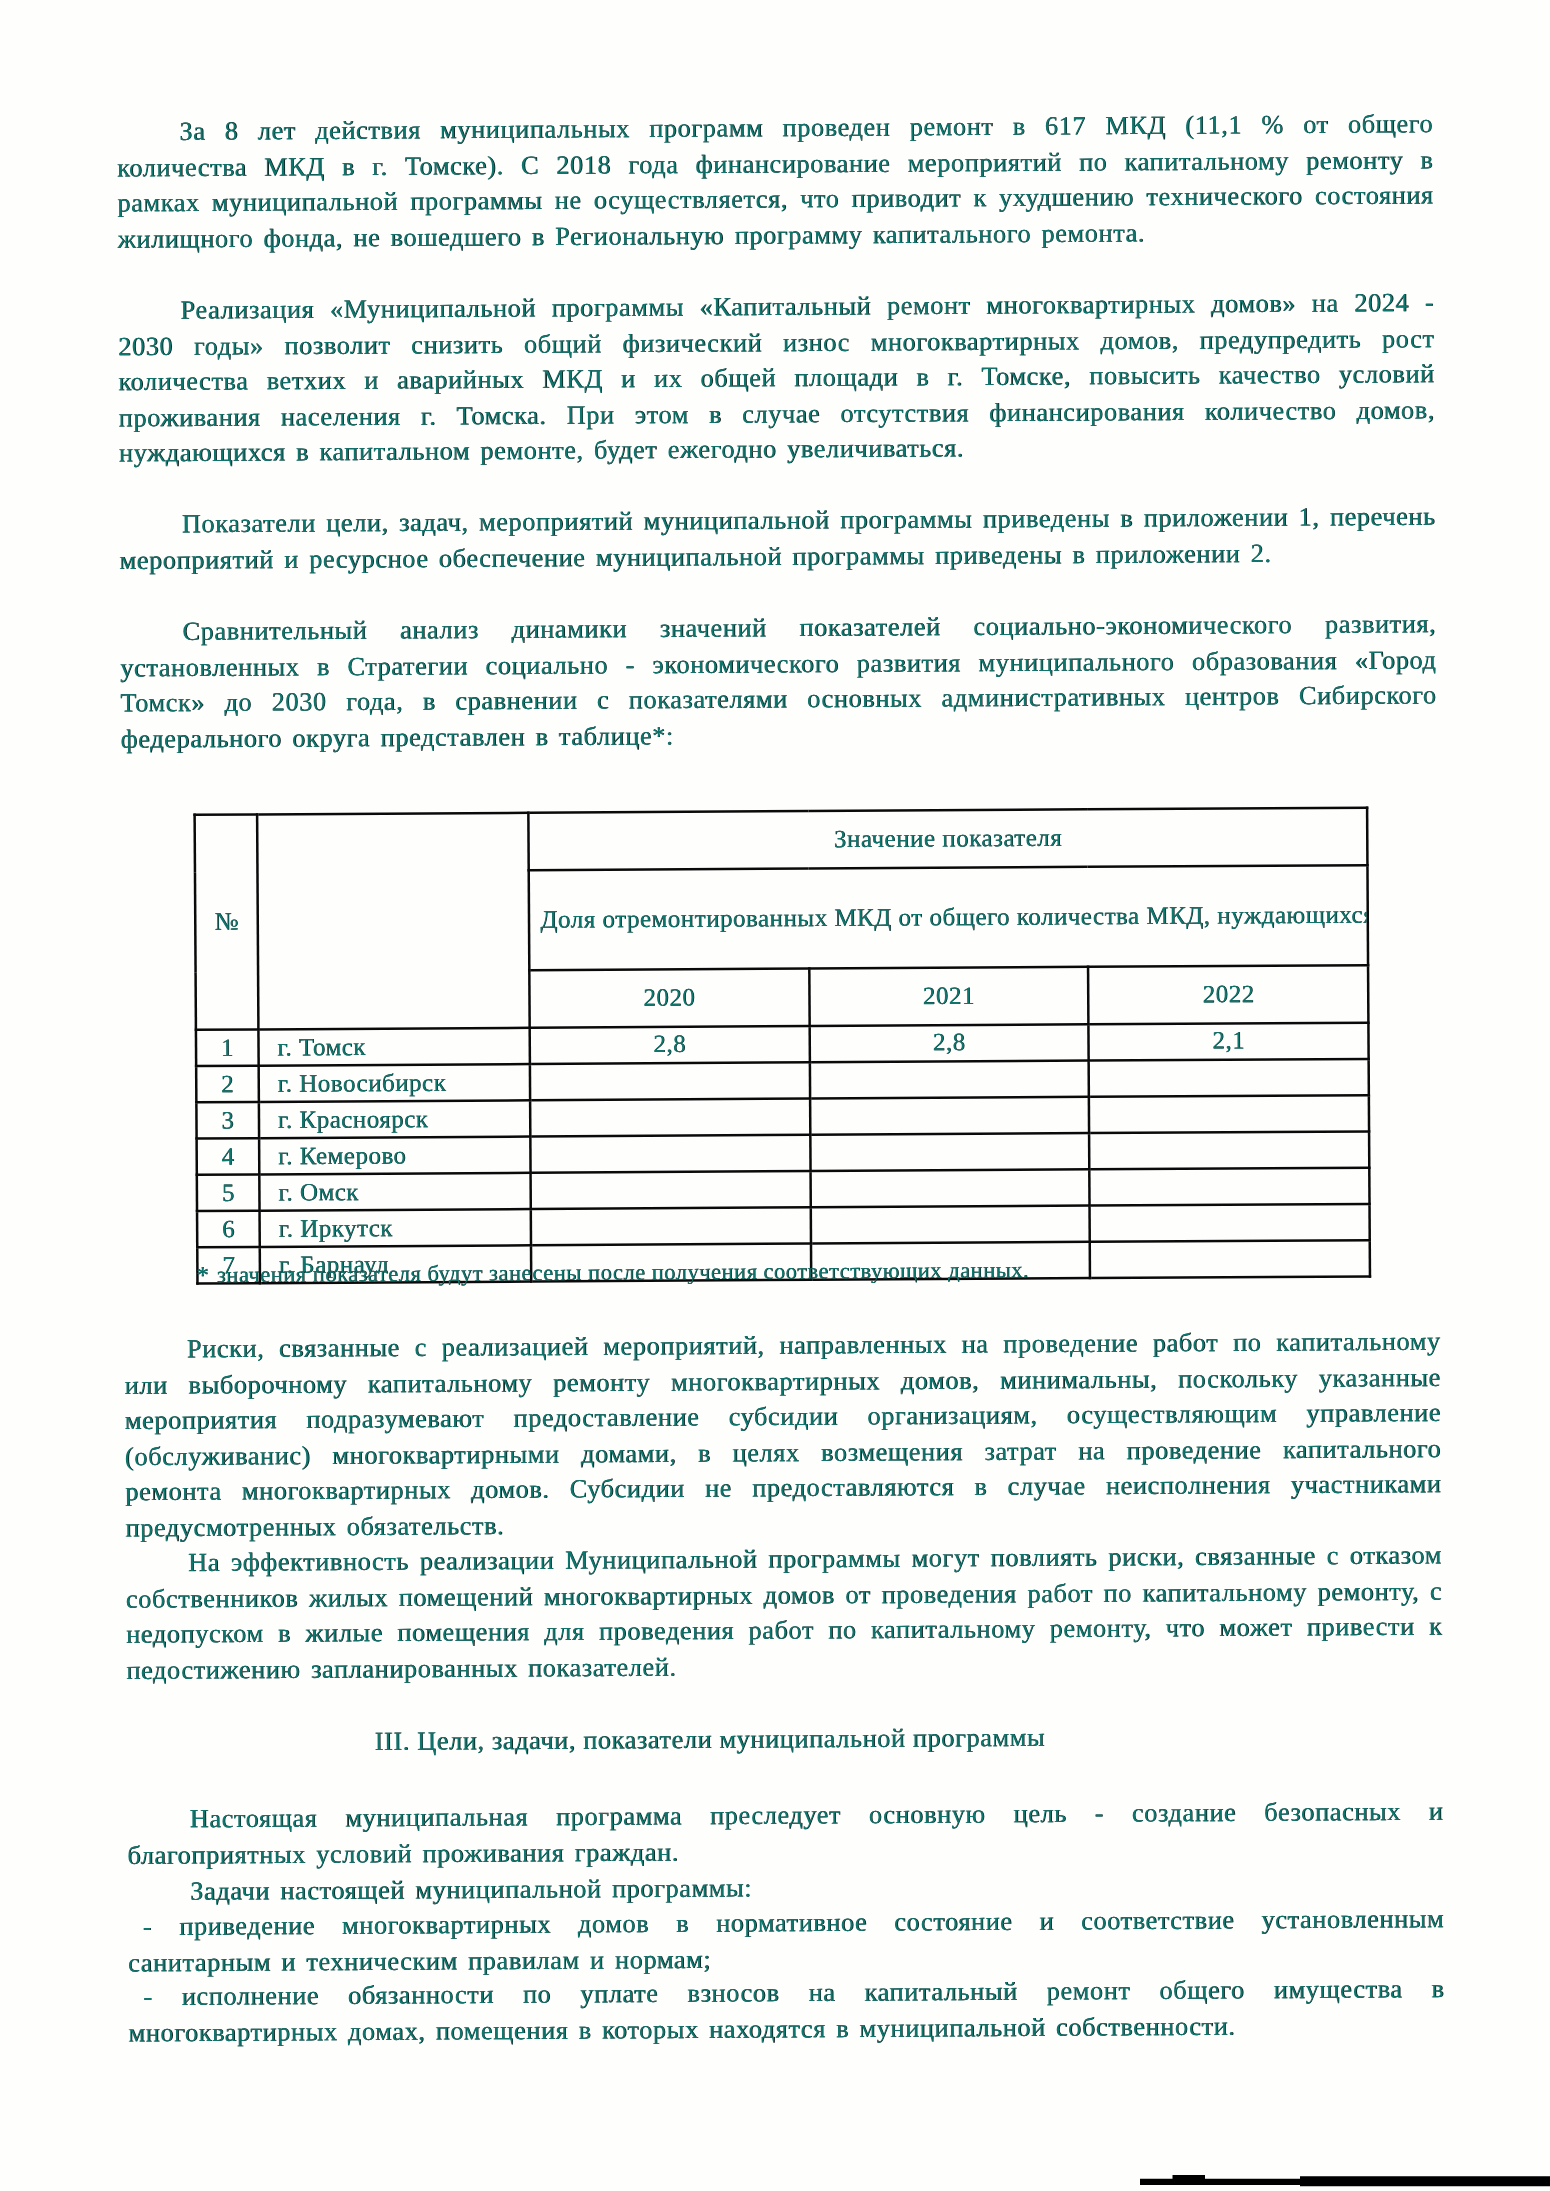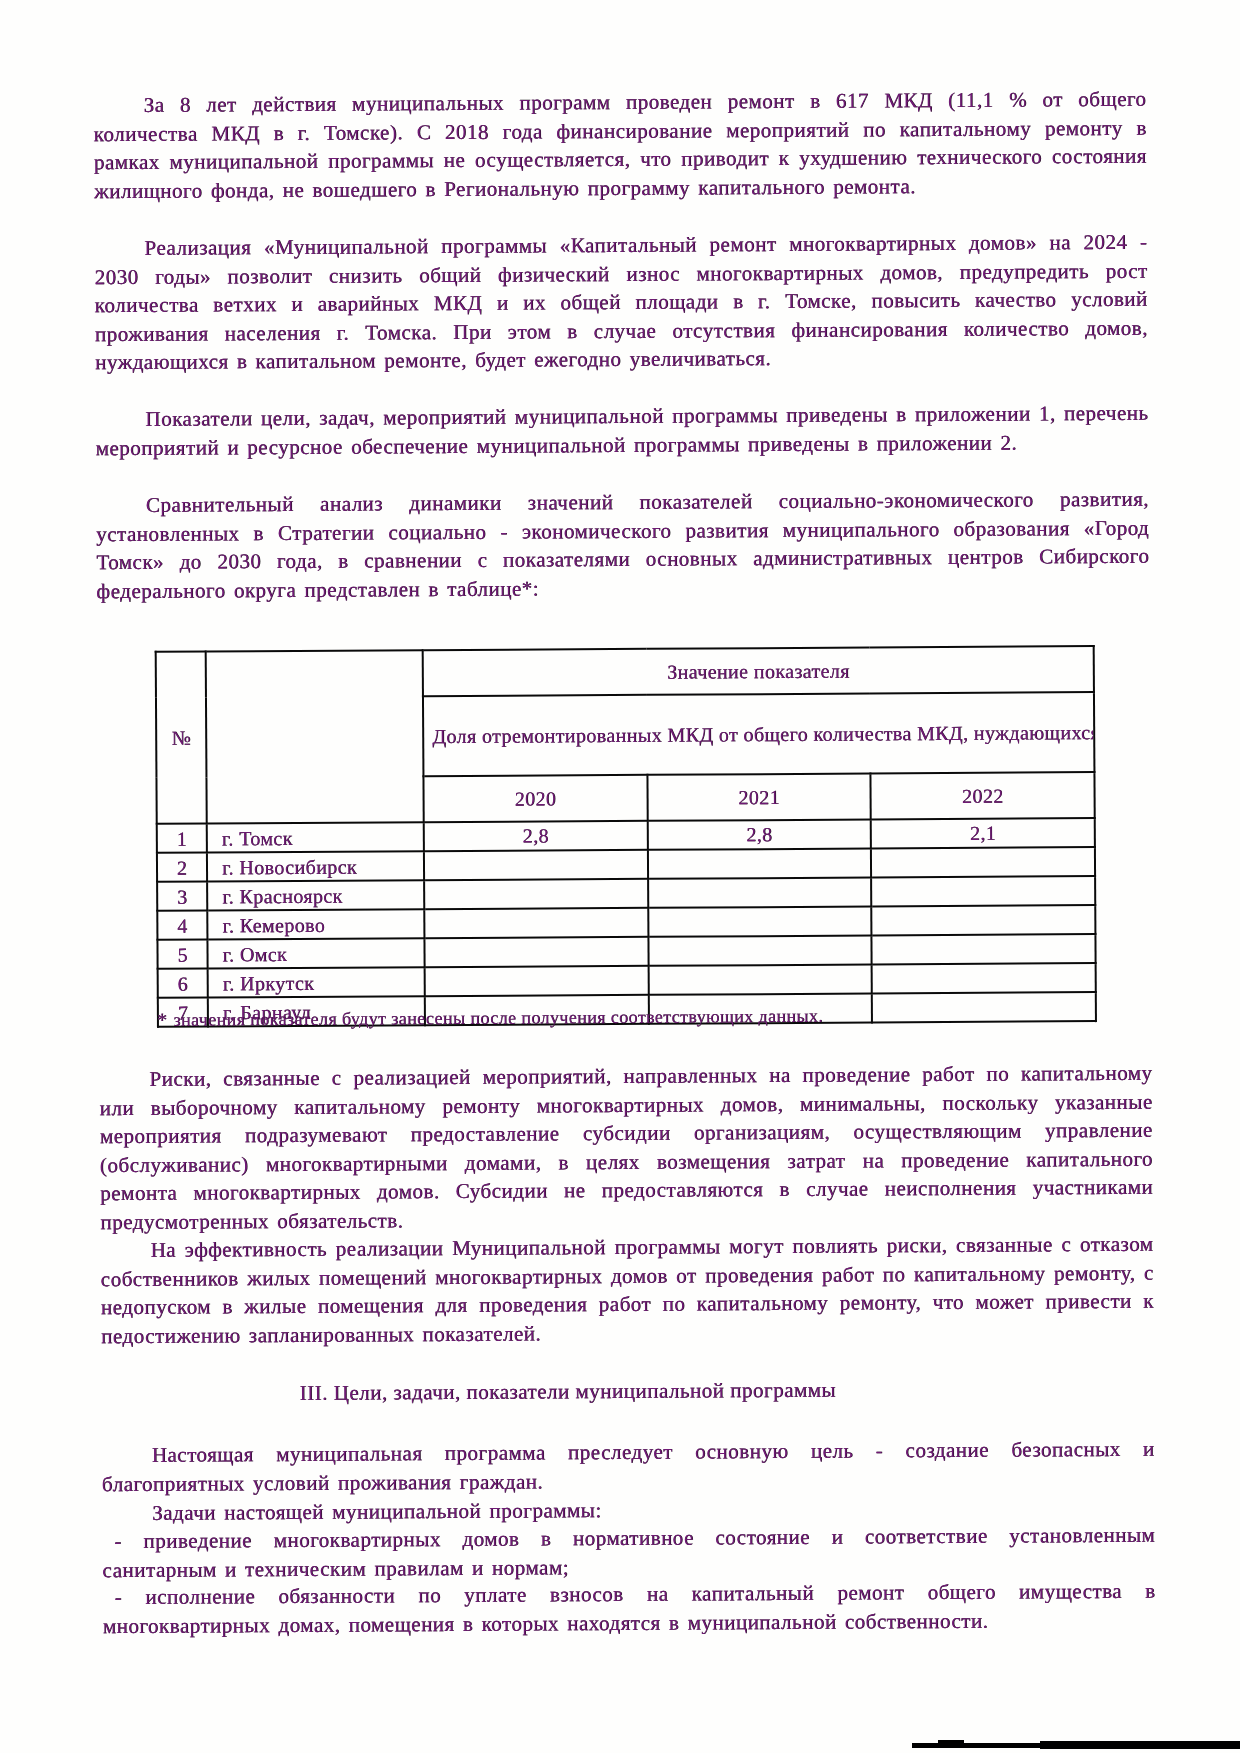--- a/index.html
+++ b/index.html
@@ -1,20 +1,20 @@
 <!DOCTYPE html>
 <html><head>
 <meta charset="utf-8">
 <style>
   html,body{margin:0;padding:0;background:#e8e8e8;}
   .page{
     position:relative;width:1240px;height:1753px;margin:0 auto;
     background:#fefefd;overflow:hidden;
     font-family:"Liberation Serif","DejaVu Serif",serif;
-    color:#701a75;
+    color:#0f766e;
   }
   .content{
     position:absolute;left:97px;top:0;width:1053px;height:1753px;
     transform:rotate(-0.35deg);transform-origin:50% 40%;
   }
   .para{
     position:absolute;left:0;width:1053px;margin:0;
     font-size:21px;line-height:28.5px;letter-spacing:0.5px;word-spacing:2.5px;
     text-align:justify;text-indent:50px;
     text-shadow:0.5px 0 0 #131313;

